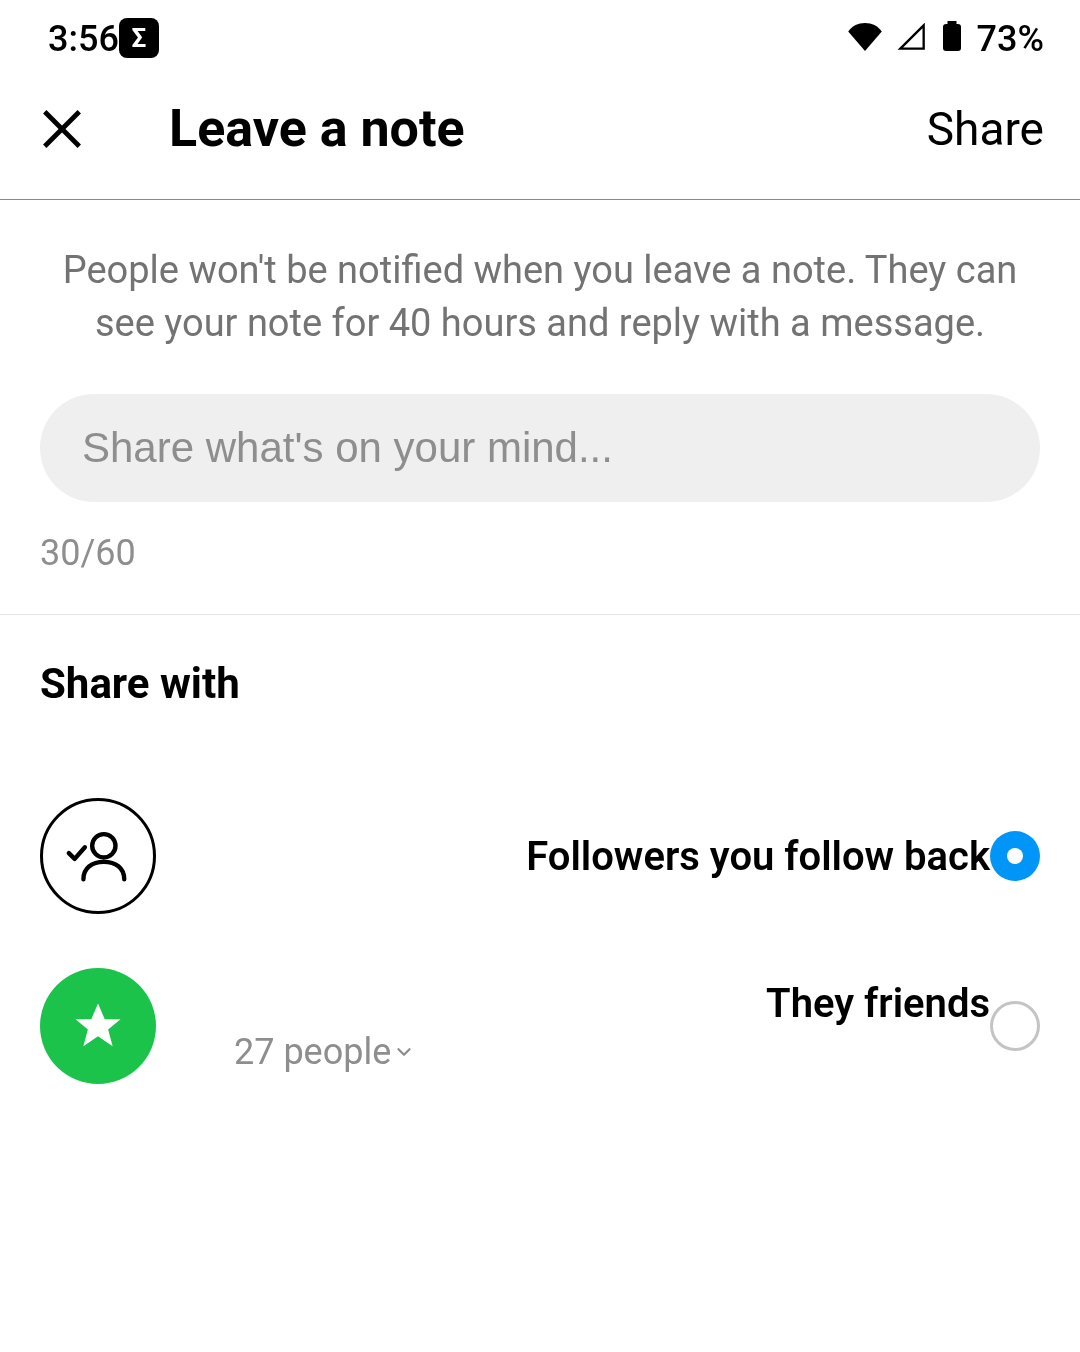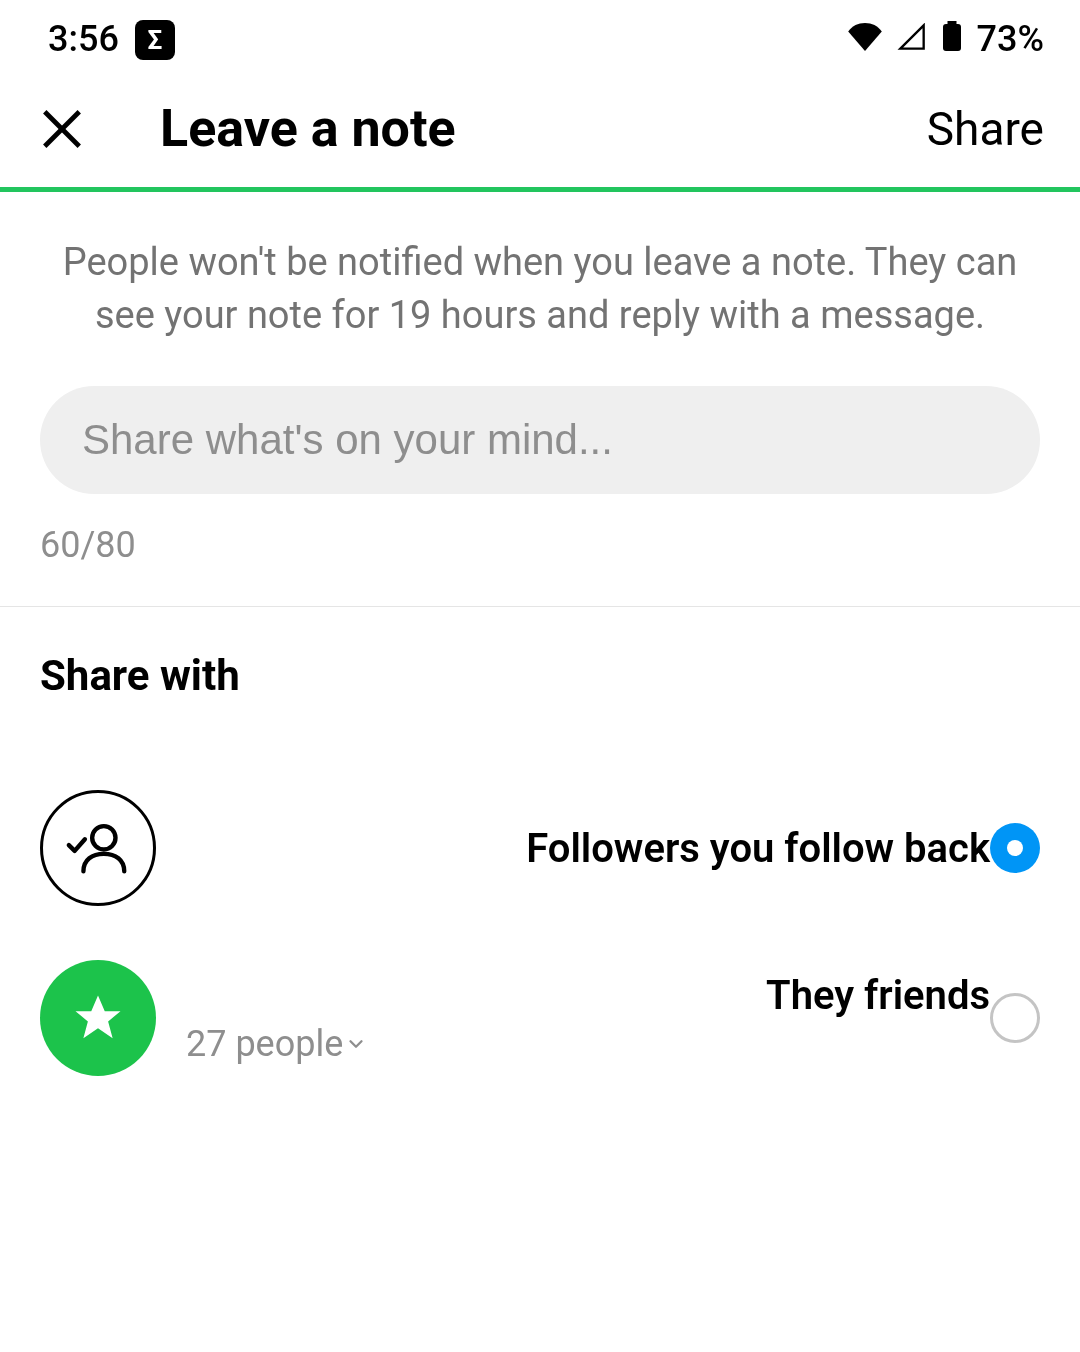--- a/index.html
+++ b/index.html
@@ -13,22 +13,21 @@
   .status-bar {
     display: flex;
     justify-content: space-between;
     align-items: center;
     padding: 18px 36px 10px 48px;
     font-size: 36px;
     font-weight: 500;
   }
   .status-left {
     display: flex;
-    align-items: flex-end;
-    gap: 16px;
+    align-items: flex-start;
   }
   .status-right {
     display: flex;
     align-items: center;
     gap: 15px;
     text-align: center;
   }
   .sigma-icon {
     width: 40px;
     height: 40px;
@@ -37,22 +36,23 @@
     display: flex;
     align-items: center;
     justify-content: center;
     color: #fff;
     font-weight: bold;
     font-size: 26px;
   }
   .header {
     display: flex;
     align-items: center;
-    padding: 28px 36px 28px 36px;
-    border-bottom: 5px solid #22c55e;
+    padding: 28px 36px 40px 36px;
+    border-bottom: 1px solid #22c55e;
+    gap: 9px;
   }
   .close-btn {
     width: 52px;
     height: 52px;
     display: flex;
     align-items: center;
     justify-content: center;
     cursor: pointer;
   }
   .header-title {
@@ -141,20 +141,21 @@
     font-weight: 600;
     text-align: right;
   }
   .option-sublabel {
     font-size: 36px;
     color: #8e8e8e;
     margin-top: 4px;
     display: flex;
     align-items: center;
     gap: 2px;
+    margin-left: 48px;
   }
   .radio {
     width: 50px;
     height: 50px;
     border-radius: 50%;
     flex-shrink: 0;
   }
   .radio.selected {
     background: #0095f6;
     display: flex;
@@ -206,27 +207,27 @@
   <div class="close-btn">
     <svg width="46" height="46" viewBox="0 0 24 24">
       <line x1="3" y1="3" x2="21" y2="21" stroke="#000" stroke-width="2.5"></line>
       <line x1="21" y1="3" x2="3" y2="21" stroke="#000" stroke-width="2.5"></line>
     </svg>
   </div>
   <div class="header-title">Leave a note</div>
   <div class="share-btn">Share</div>
 </div>
 
-<div class="info-text">People won't be notified when you leave a note. They can see your note for 19 hours and reply with a message.</div>
+<div class="info-text">People won't be notified when you leave a note. They can see your note for 40 hours and reply with a message.</div>
 
 <div class="input-container">
   <input type="text" class="note-input" placeholder="Share what's on your mind..." style="">
 </div>
 
-<div class="char-count">60/80</div>
+<div class="char-count">30/60</div>
 
 <div class="divider"></div>
 
 <div class="share-section">
   <div class="share-with-title">Share with</div>
 
   <div class="share-options">
 
     <div class="share-option">
       <div class="option-icon icon-followers">

